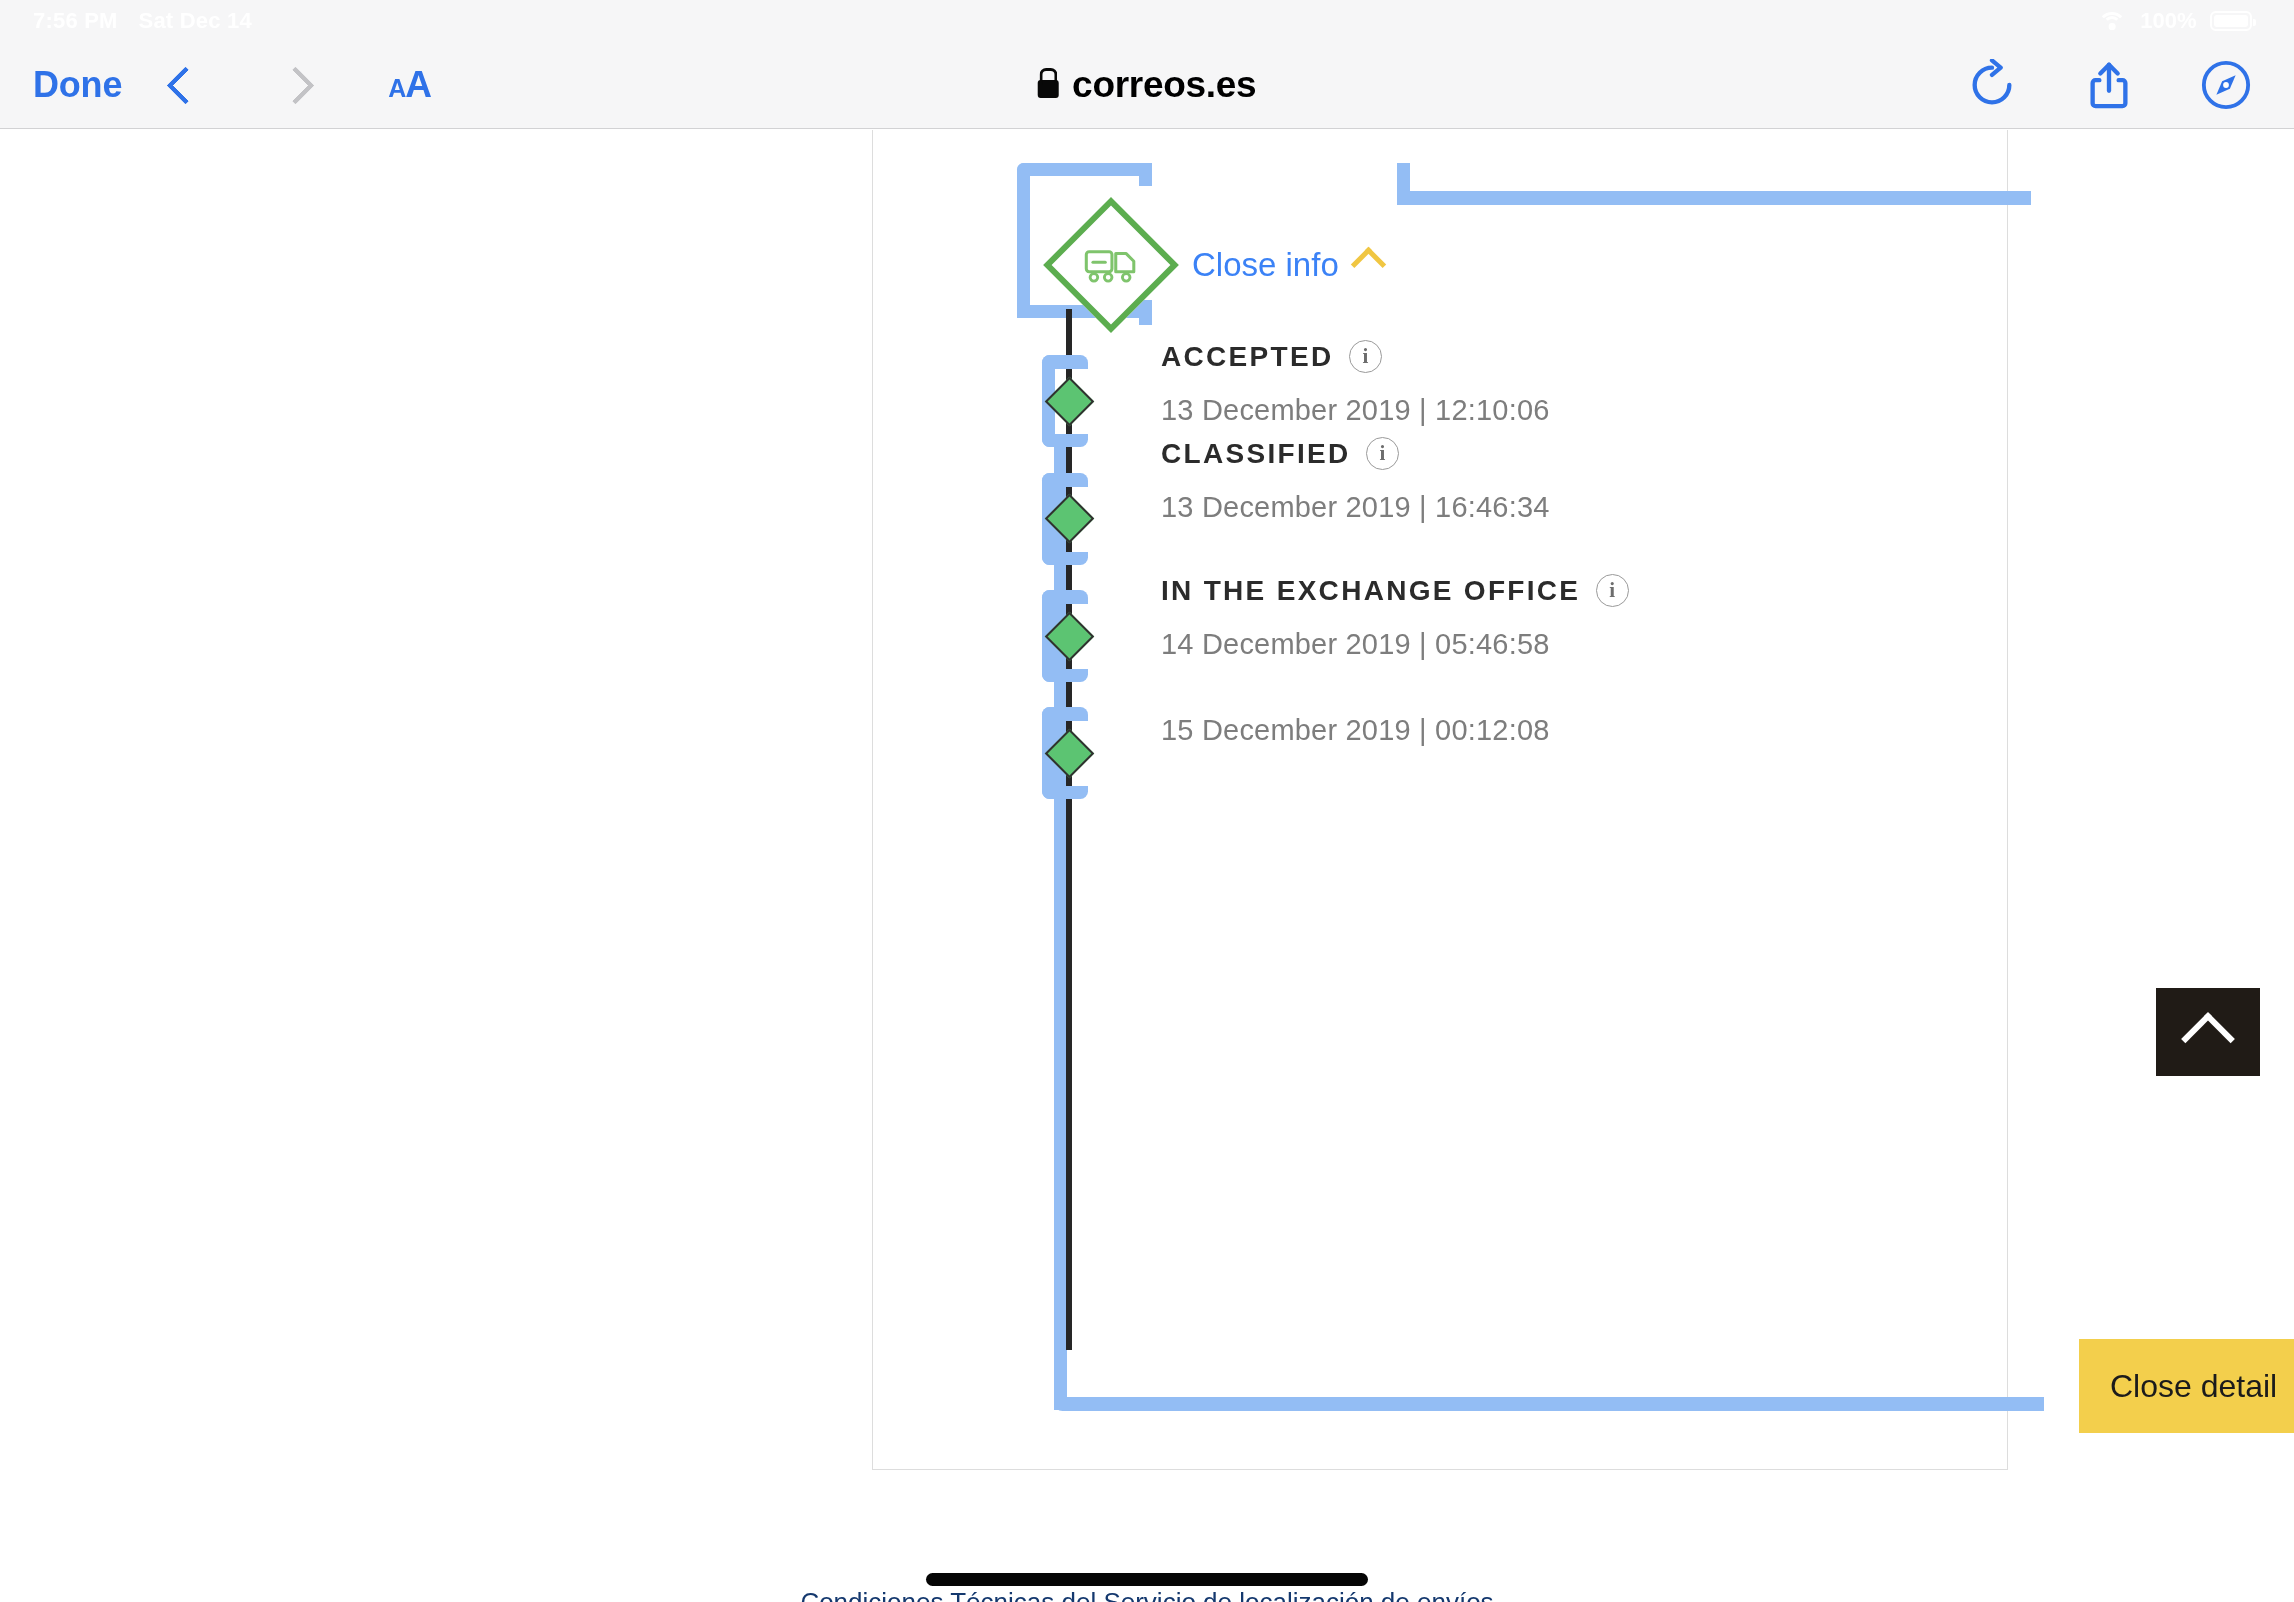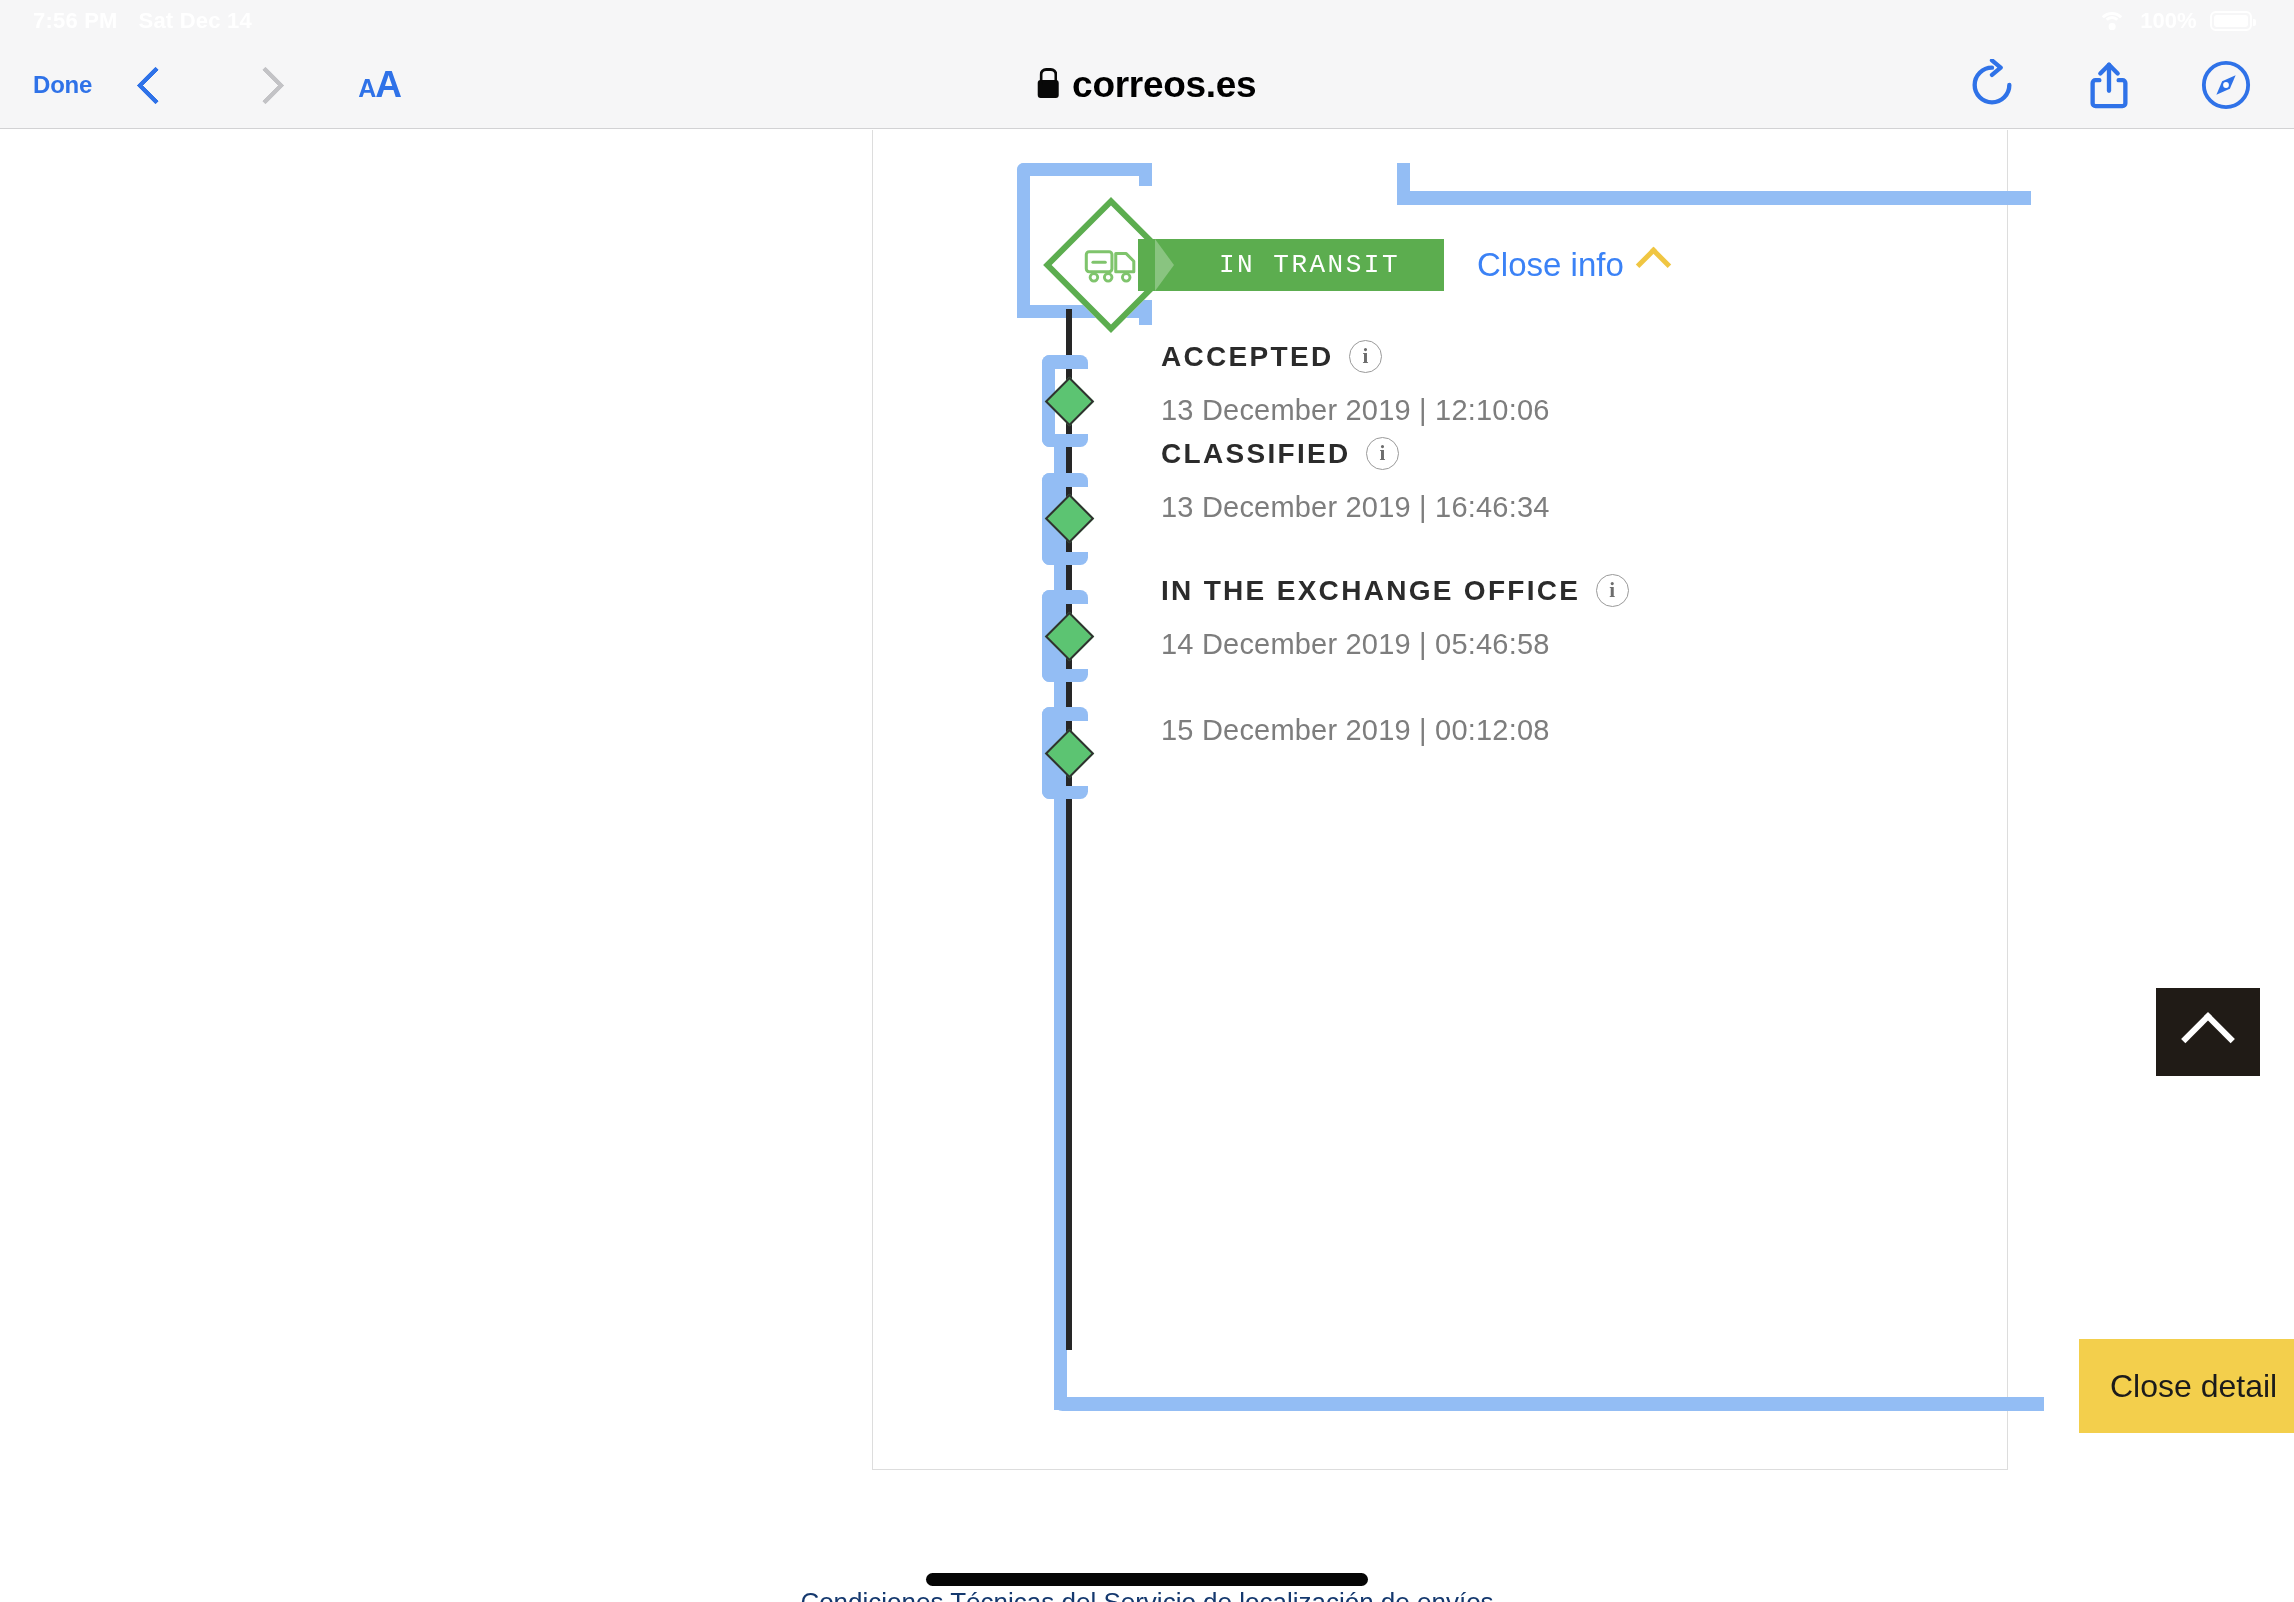--- a/index.html
+++ b/index.html
@@ -93,21 +93,21 @@
     height: 87px;
     background: #f6f6f7;
     border-bottom: 1px solid #d2d2d4;
     display: flex;
     align-items: center;
     z-index: 25;
   }
   .tb-done {
     margin-left: 33px;
     color: #2f72e8;
-    font-size: 24px;
+    font-size: 36px;
     font-weight: bold;
     letter-spacing: -0.2px;
   }
   .chev {
     width: 27px; height: 27px;
     border-left: 5.8px solid #2f72e8;
     border-bottom: 5.8px solid #2f72e8;
     border-radius: 1.9px;
   }
   .tb-back { margin-left: 50px; }
@@ -475,23 +475,20 @@
       <div class="big-diamond">
         <svg class="truck" width="54" height="38" viewBox="0 0 56 40">
           <rect x="2" y="6" width="27" height="21" rx="3" fill="none" stroke="#7fc46c" stroke-width="3.2"></rect>
           <line x1="9" y1="17" x2="22" y2="17" stroke="#7fc46c" stroke-width="3.2" stroke-linecap="round"></line>
           <path d="M33 8 H44 L52 16 V27 H33 Z" fill="none" stroke="#7fc46c" stroke-width="3.2" stroke-linejoin="round"></path>
           <circle cx="10" cy="33" r="4" fill="none" stroke="#7fc46c" stroke-width="3"></circle>
           <circle cx="25" cy="33" r="4" fill="none" stroke="#7fc46c" stroke-width="3"></circle>
           <circle cx="44" cy="33" r="4" fill="none" stroke="#7fc46c" stroke-width="3"></circle>
         </svg>
       </div>
-      <div class="transit-bar">
-        <span class="transit-label">IN TRANSIT</span>
-      </div>
       <div class="closeinfo">
         <span>Close info</span>
         <span class="chev-up-yellow"></span>
       </div>
     </div>
 
     <div class="node-bracket" style="left:169px; top:234px;">
       <div class="nb-t"></div>
         <div class="nb-v"></div>
         <div class="nb-b"></div>

